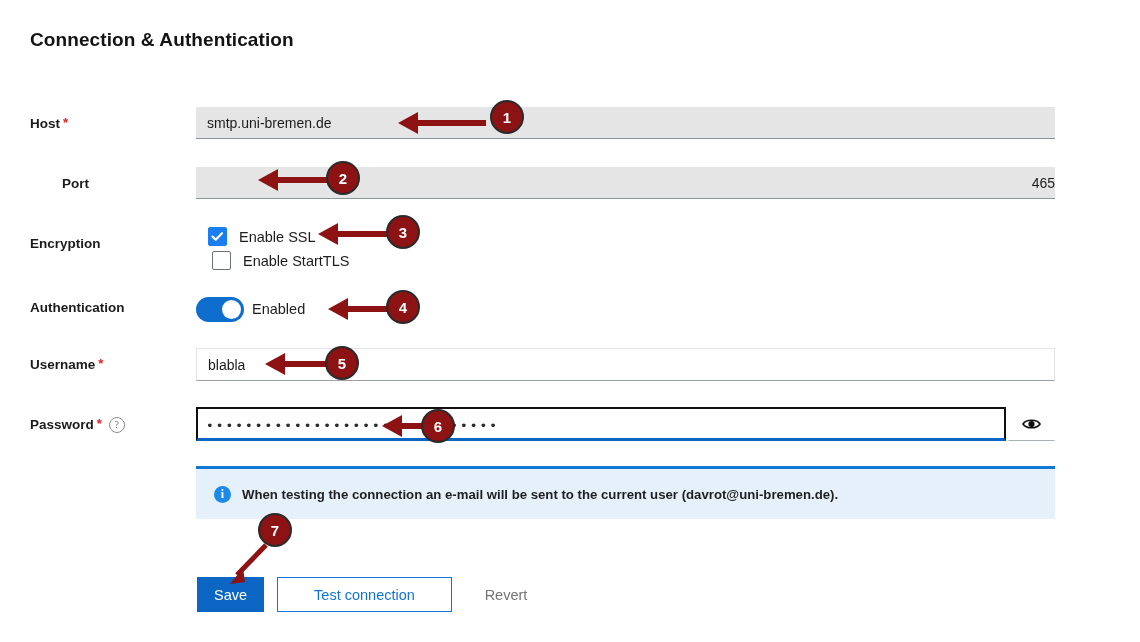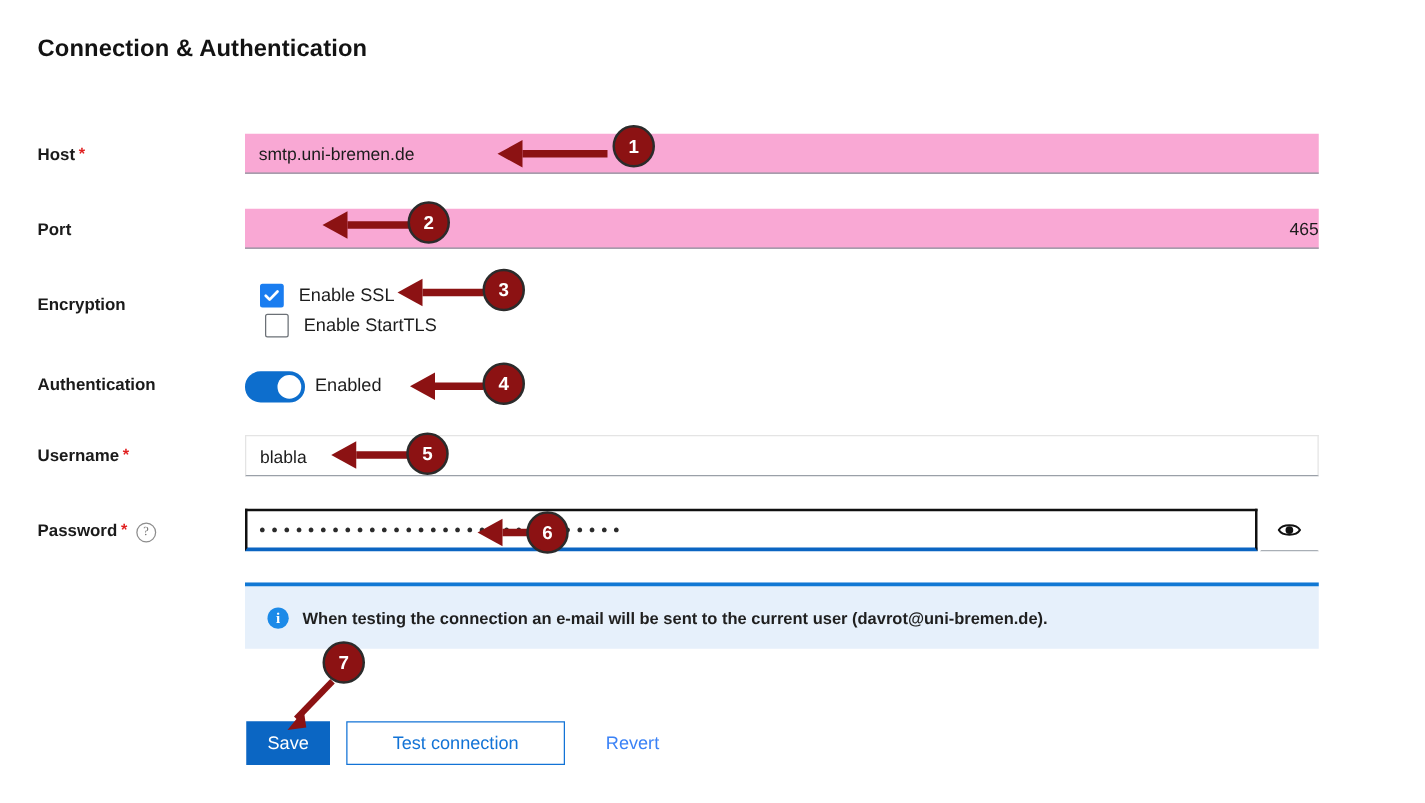--- a/index.html
+++ b/index.html
@@ -33,21 +33,21 @@
     display:inline-block;width:14px;height:14px;border-radius:50%;
     border:1.3px solid #8d8d8d;color:#6f6f6f;
     font-size:10px;line-height:13px;text-align:center;
     font-weight:normal;margin-left:7px;vertical-align:1px;
     font-family:"Liberation Serif", serif;
   }
 
   
   .input-filled{
     position:absolute;
-    background:#f9a8d4;
+    background:#e5e5e5;
     border:none;border-bottom:1px solid #8b929c;
     box-sizing:border-box;
     font-family:"Liberation Sans", sans-serif;
     font-size:14px;color:#1c1c1c;
     padding:0 0 0 11px;
     outline:none;
   }
   .input-white{
     position:absolute;
     background:#ffffff;
@@ -135,21 +135,21 @@
     cursor:pointer;
   }
   .btn-outline{
     position:absolute;left:277px;top:577px;width:175px;height:35px;
     background:#ffffff;color:#1273d6;border:1.4px solid #1273d6;
     font-family:"Liberation Sans", sans-serif;font-size:14.5px;
     cursor:pointer;
   }
   .btn-link{
     position:absolute;left:470px;top:577px;width:72px;height:35px;
-    background:transparent;color:#3b82f6;border:none;
+    background:transparent;color:#737373;border:none;
     font-family:"Liberation Sans", sans-serif;font-size:14.5px;
     cursor:pointer;
   }
 
   
   .anno{position:absolute;pointer-events:none;}
   .badge{
     position:absolute;width:34px;height:34px;border-radius:50%;
     background:#8c1213;border:2px solid #2b2b2b;
     color:#ffffff;font-size:15px;font-weight:bold;
@@ -170,21 +170,21 @@
 
   <div class="page-title">Connection &amp; Authentication</div>
 
   <div class="form">
 
     <div class="label" style="top:116px;">
       <span>Host</span><span class="req">*</span>
     </div>
     <input class="input-filled" style="left: 196px; top: 107px; width: 859px; height: 32px;" value="smtp.uni-bremen.de">
 
-    <div class="label" style="top:176px;">
+    <div class="label" style="top:176px;margin-left:32px;">
       <span>Port</span>
     </div>
     <input class="input-filled" style="left: 196px; top: 167px; width: 859px; height: 32px; text-align: right;" value="465">
 
     <div class="label" style="top:236px;">
       <span>Encryption</span>
     </div>
 
     <div class="cbrow" style="left:196px;top:227px;padding-left:12px;">
       <span class="cbox checked">

